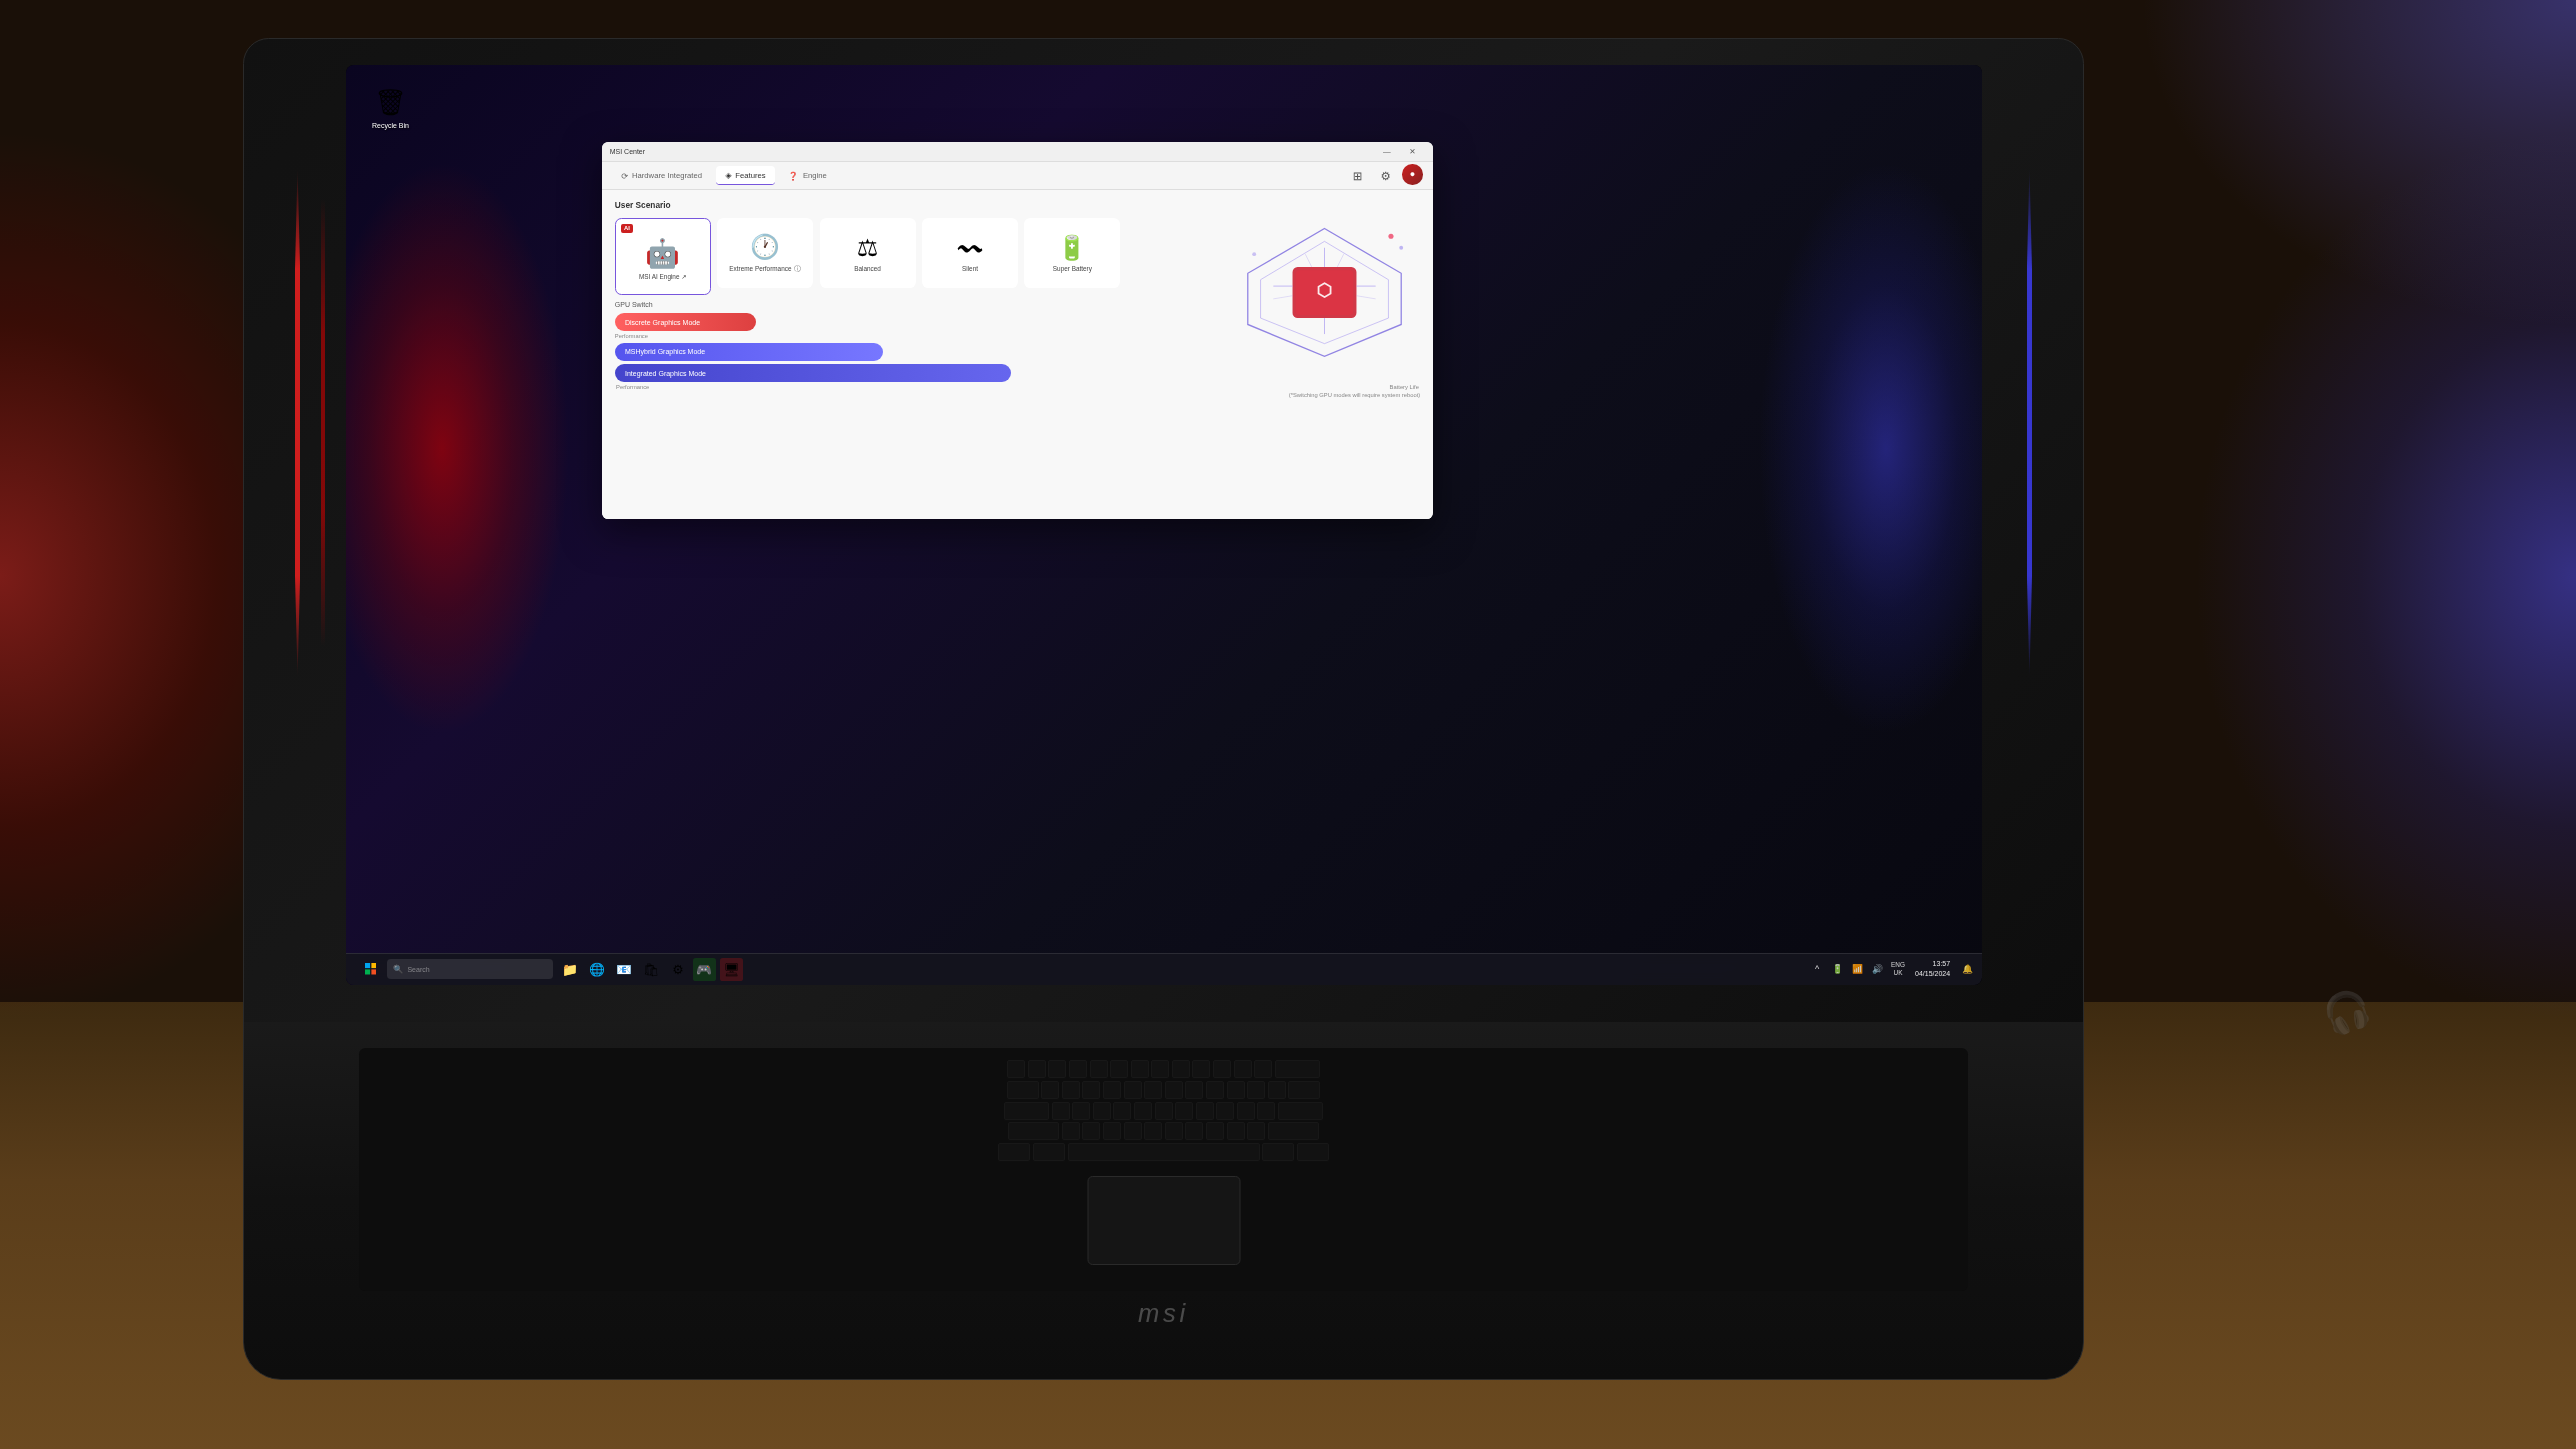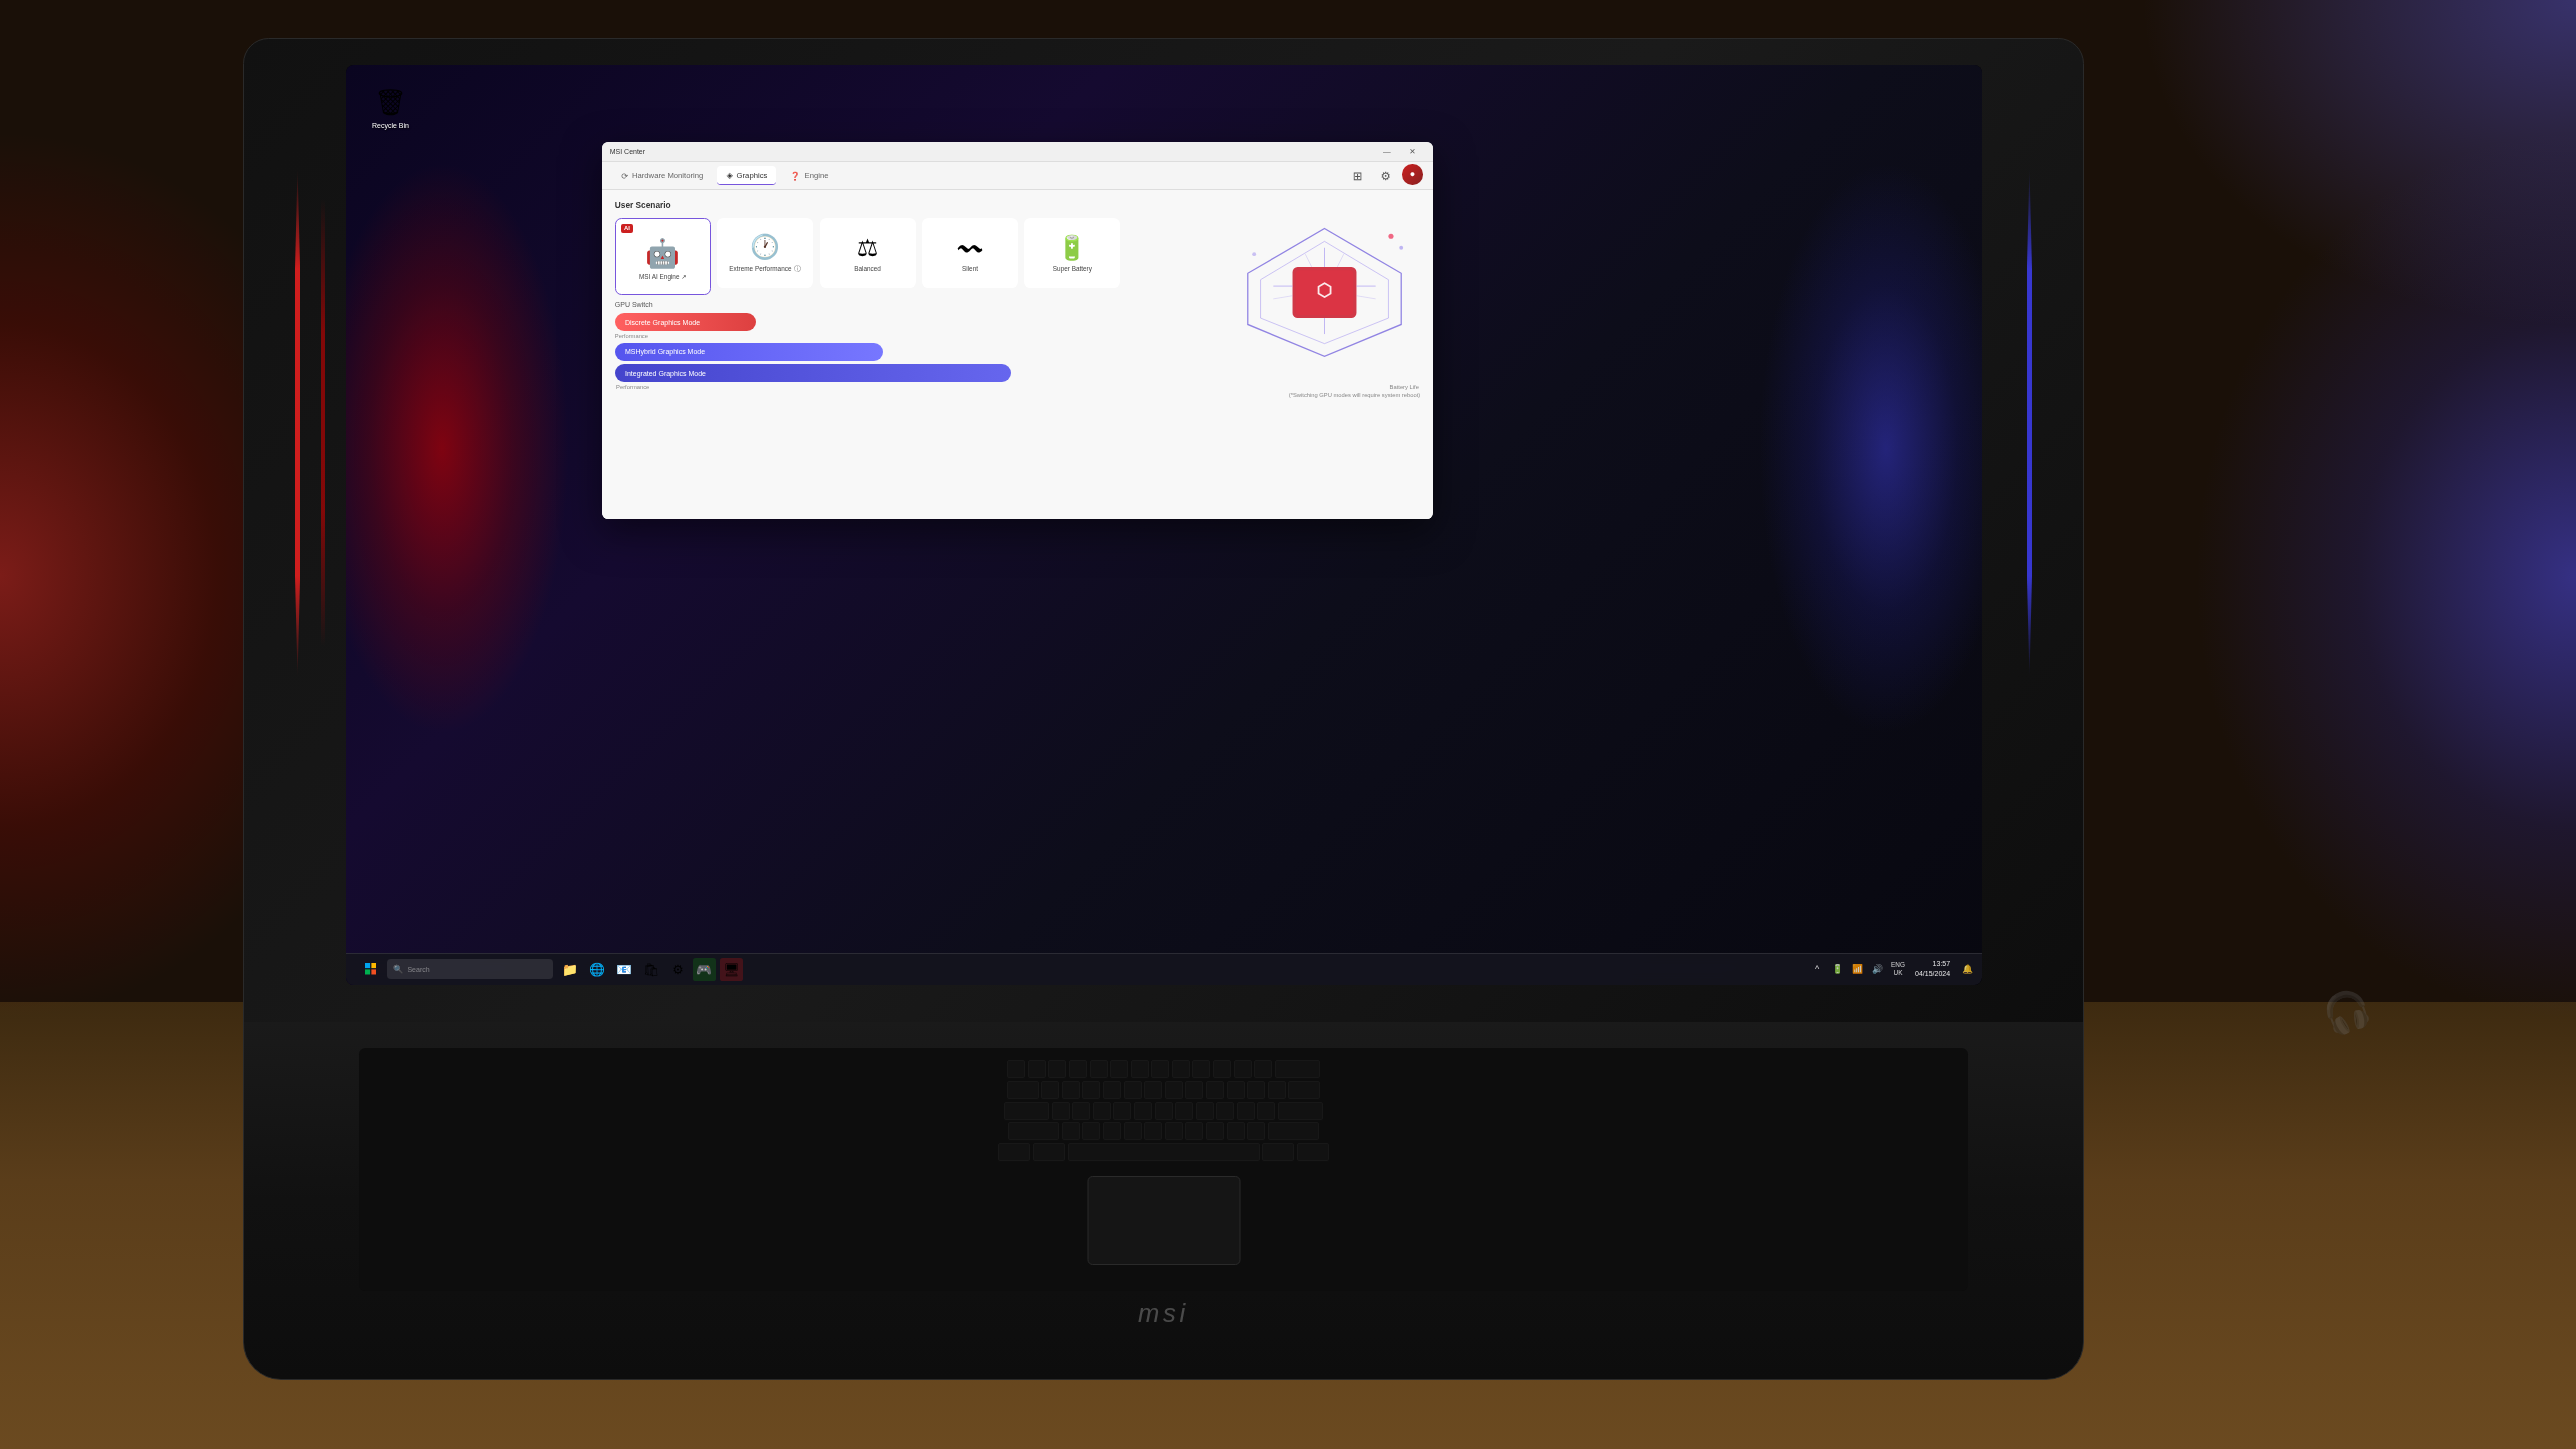--- a/index.html
+++ b/index.html
@@ -613,25 +613,25 @@
           <span class="window-title">MSI Center</span>
           <div class="window-controls">
             <div class="win-btn">—</div>
             <div class="win-btn close">✕</div>
           </div>
         </div>
 
         <div class="tab-bar">
           <div class="tab-item">
             <span class="tab-icon">⟳</span>
-            <span>Hardware Monitoring</span>
+            <span>Hardware Integrated</span>
           </div>
           <div class="tab-item active">
             <span class="tab-icon">◈</span>
-            <span>Graphics</span>
+            <span>Features</span>
           </div>
           <div class="tab-item">
             <span class="tab-icon">❓</span>
             <span>Engine</span>
           </div>
           <div class="tab-actions">
             <div class="tab-action-btn">
               <span>⊞</span>
             </div>
             <div class="tab-action-btn">

